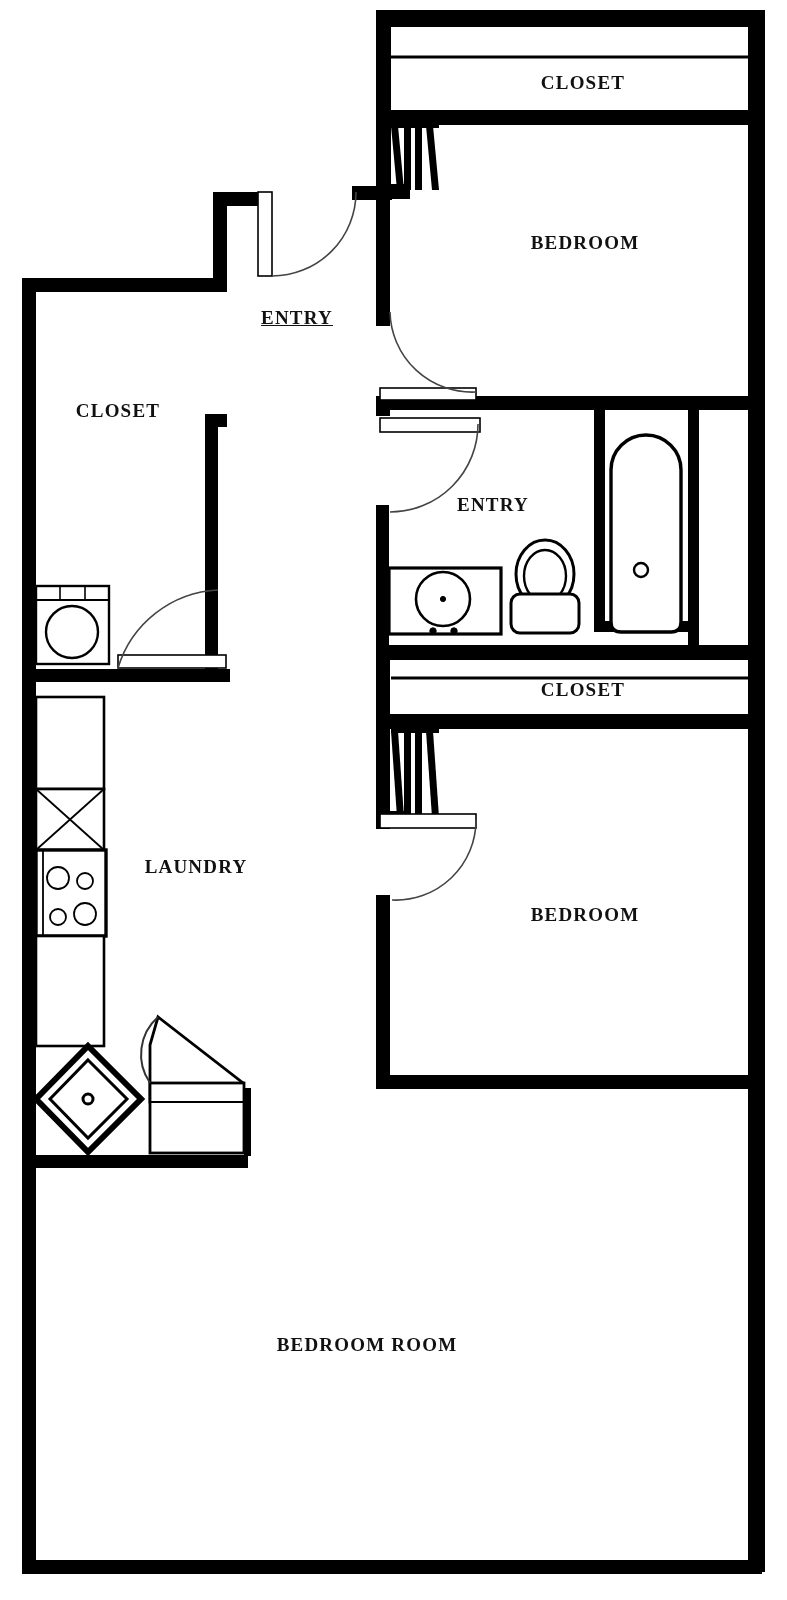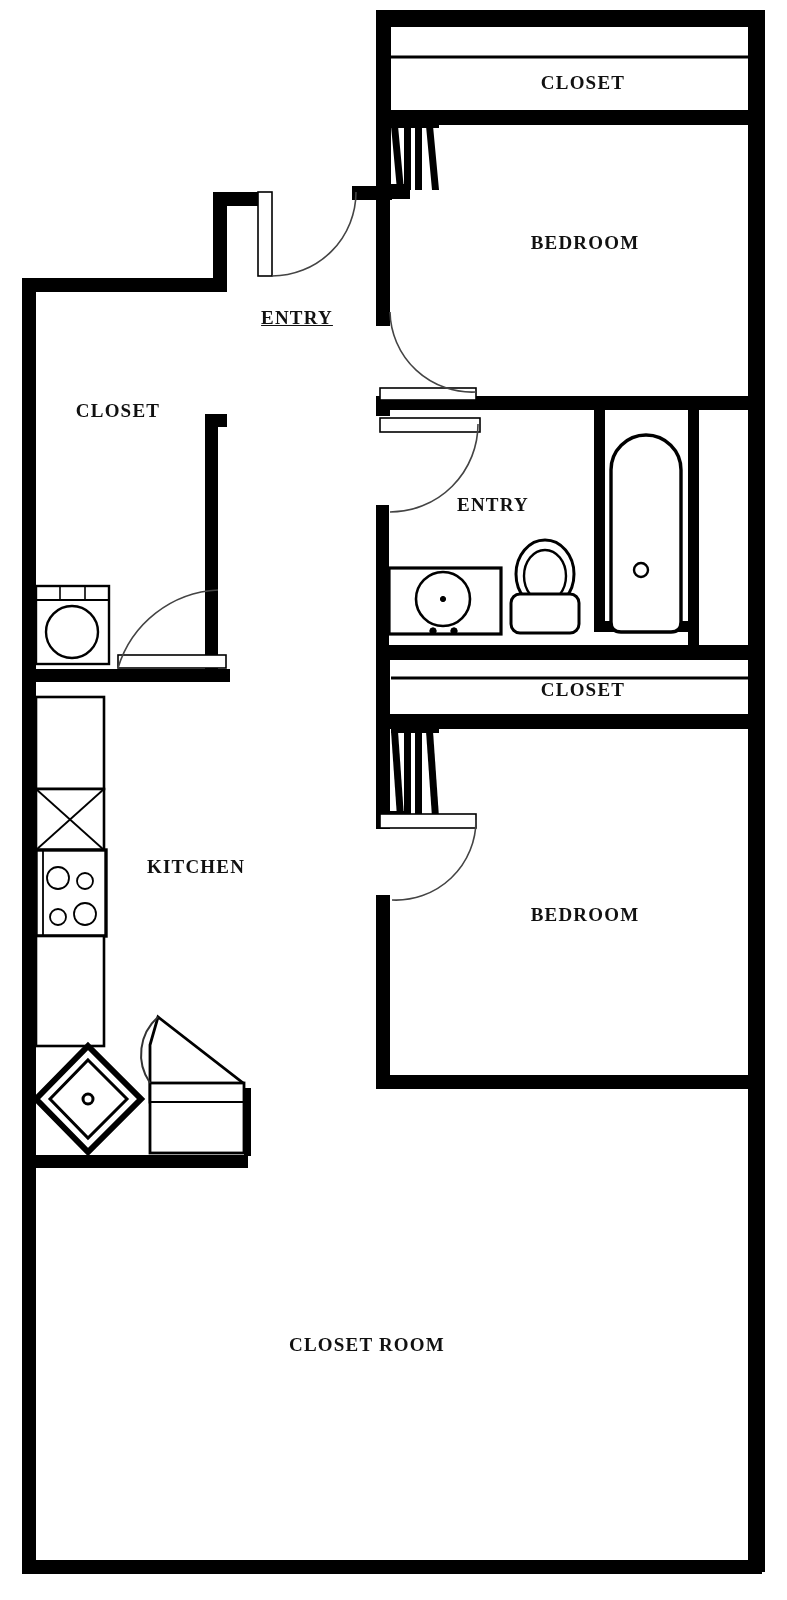--- a/index.html
+++ b/index.html
@@ -200,17 +200,17 @@
     </g>
 
   </svg>
 
   <div class="room-label" style="left:583px; top:83px;  font-size:19px;">CLOSET</div>
   <div class="room-label" style="left:585px; top:243px; font-size:19px;">BEDROOM</div>
   <div class="room-label" style="left:297px; top:318px; font-size:19px;text-decoration:underline;">ENTRY</div>
   <div class="room-label" style="left:118px; top:411px; font-size:19px;">CLOSET</div>
   <div class="room-label" style="left:493px; top:505px; font-size:19px;">ENTRY</div>
   <div class="room-label" style="left:583px; top:690px; font-size:19px;">CLOSET</div>
-  <div class="room-label" style="left:196px; top:867px; font-size:19px;">KITCHEN</div>
+  <div class="room-label" style="left:196px; top:867px; font-size:19px;">LAUNDRY</div>
   <div class="room-label" style="left:585px; top:915px; font-size:19px;">BEDROOM</div>
-  <div class="room-label" style="left:367px; top:1345px; font-size:19px;">CLOSET ROOM</div>
+  <div class="room-label" style="left:367px; top:1345px; font-size:19px;">BEDROOM ROOM</div>
 
 </div>
 
 </body></html>

